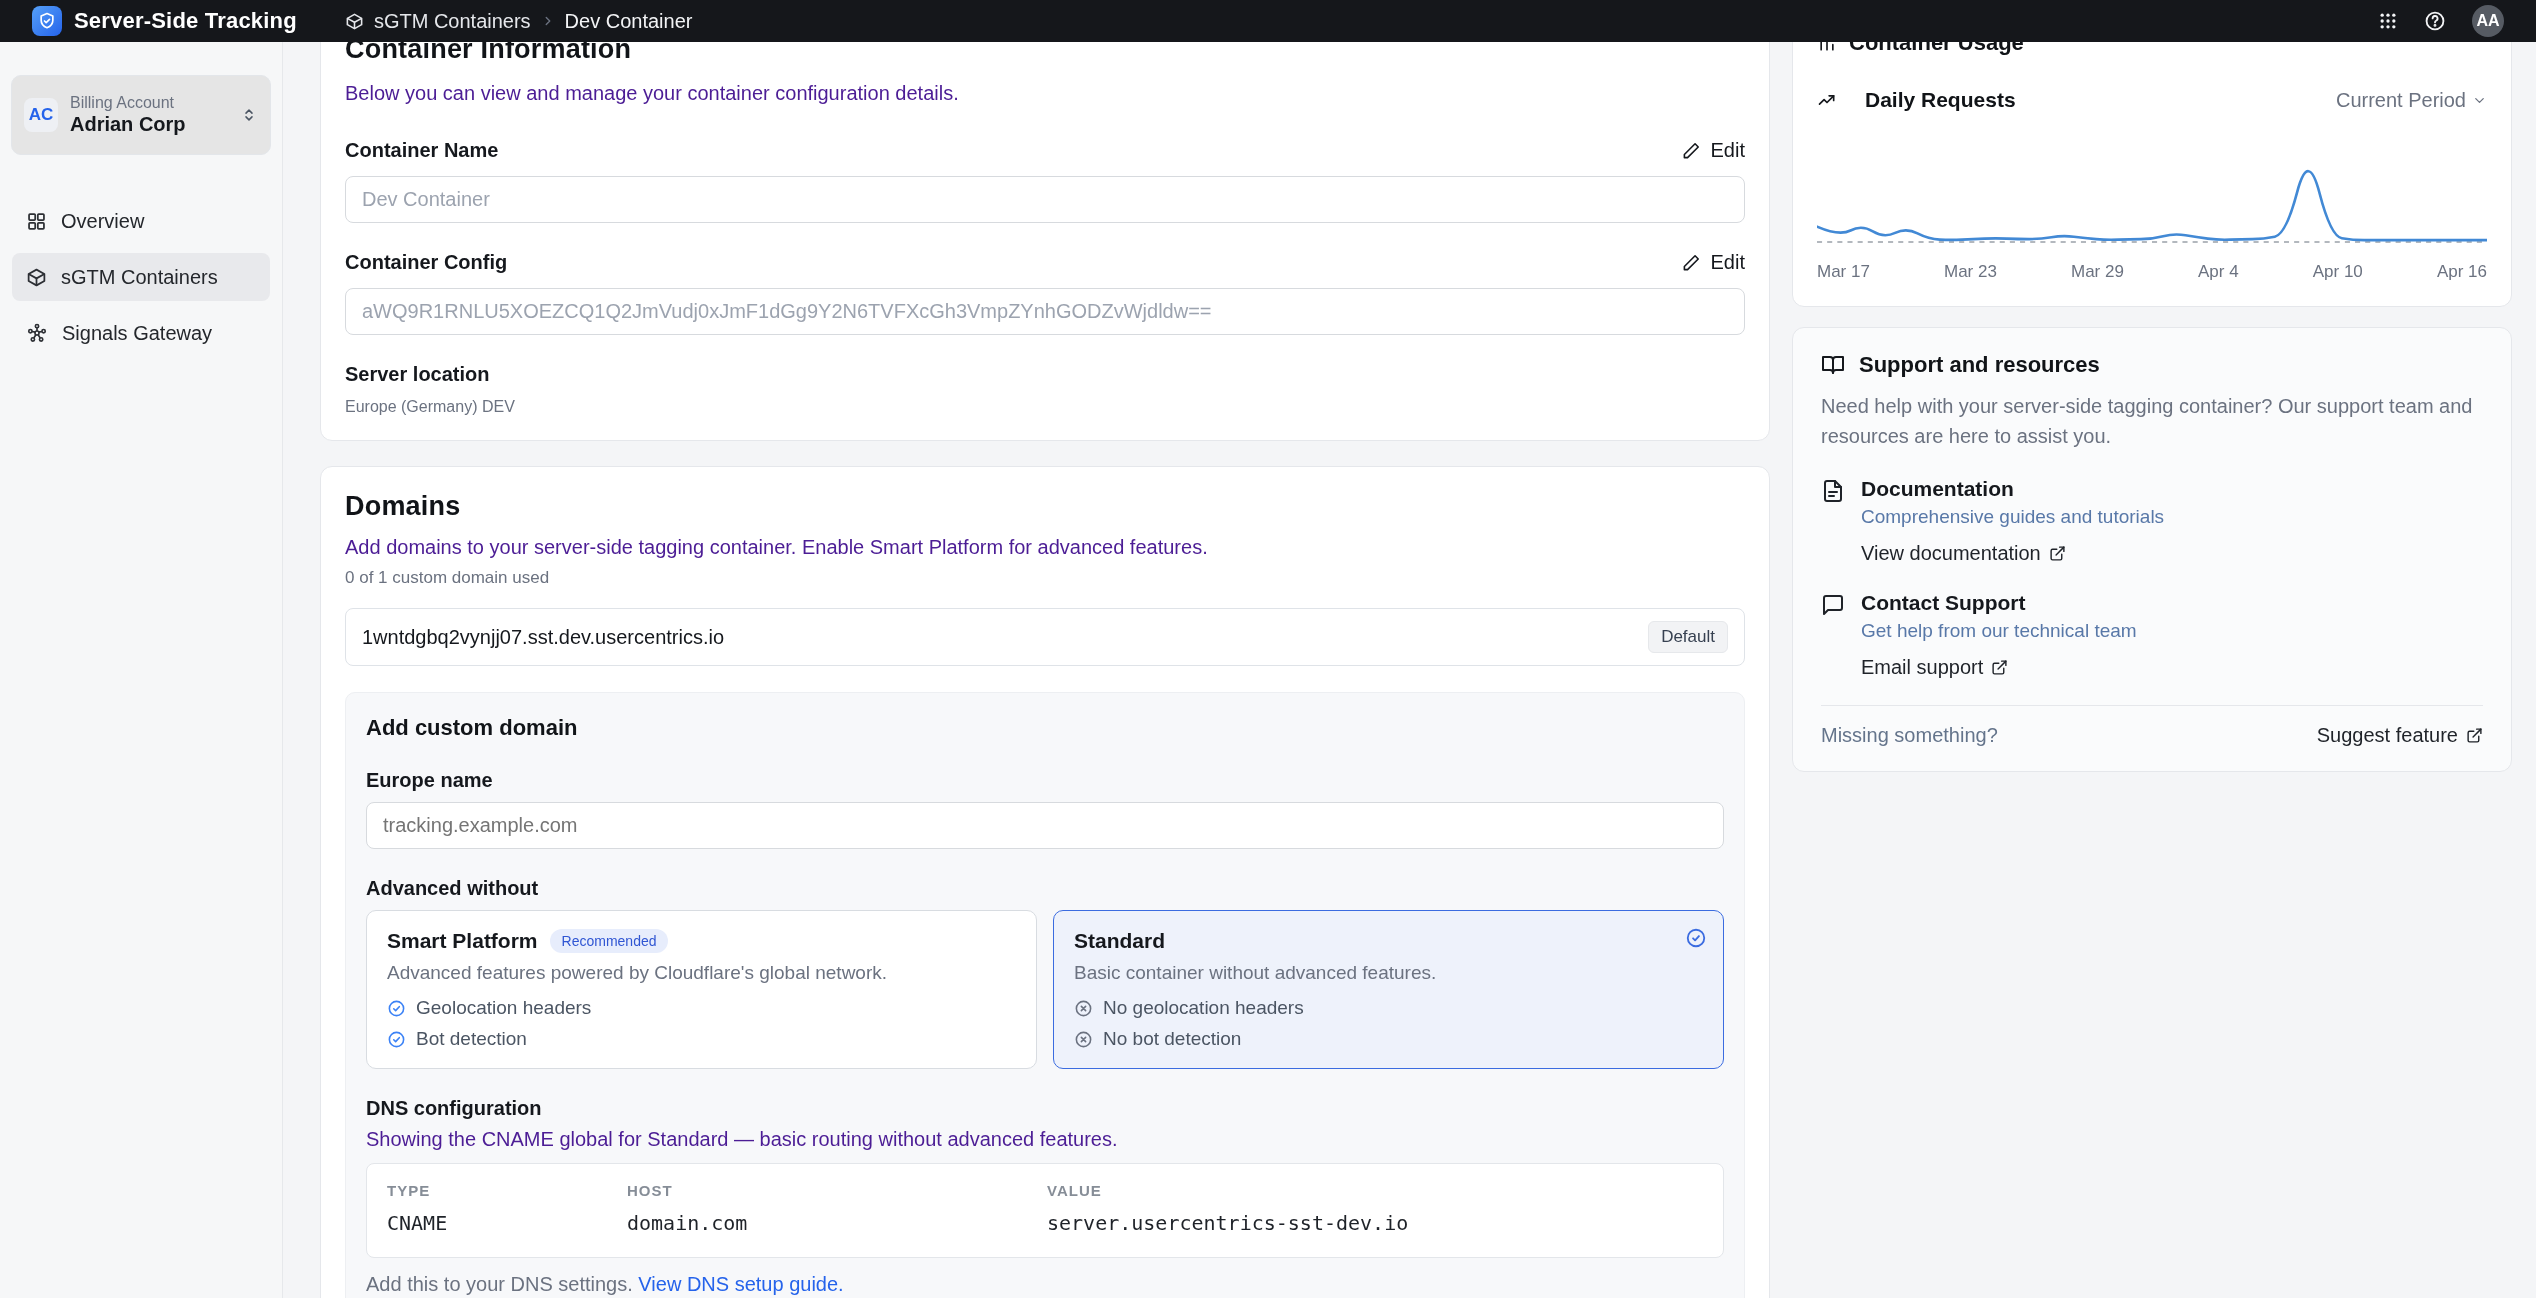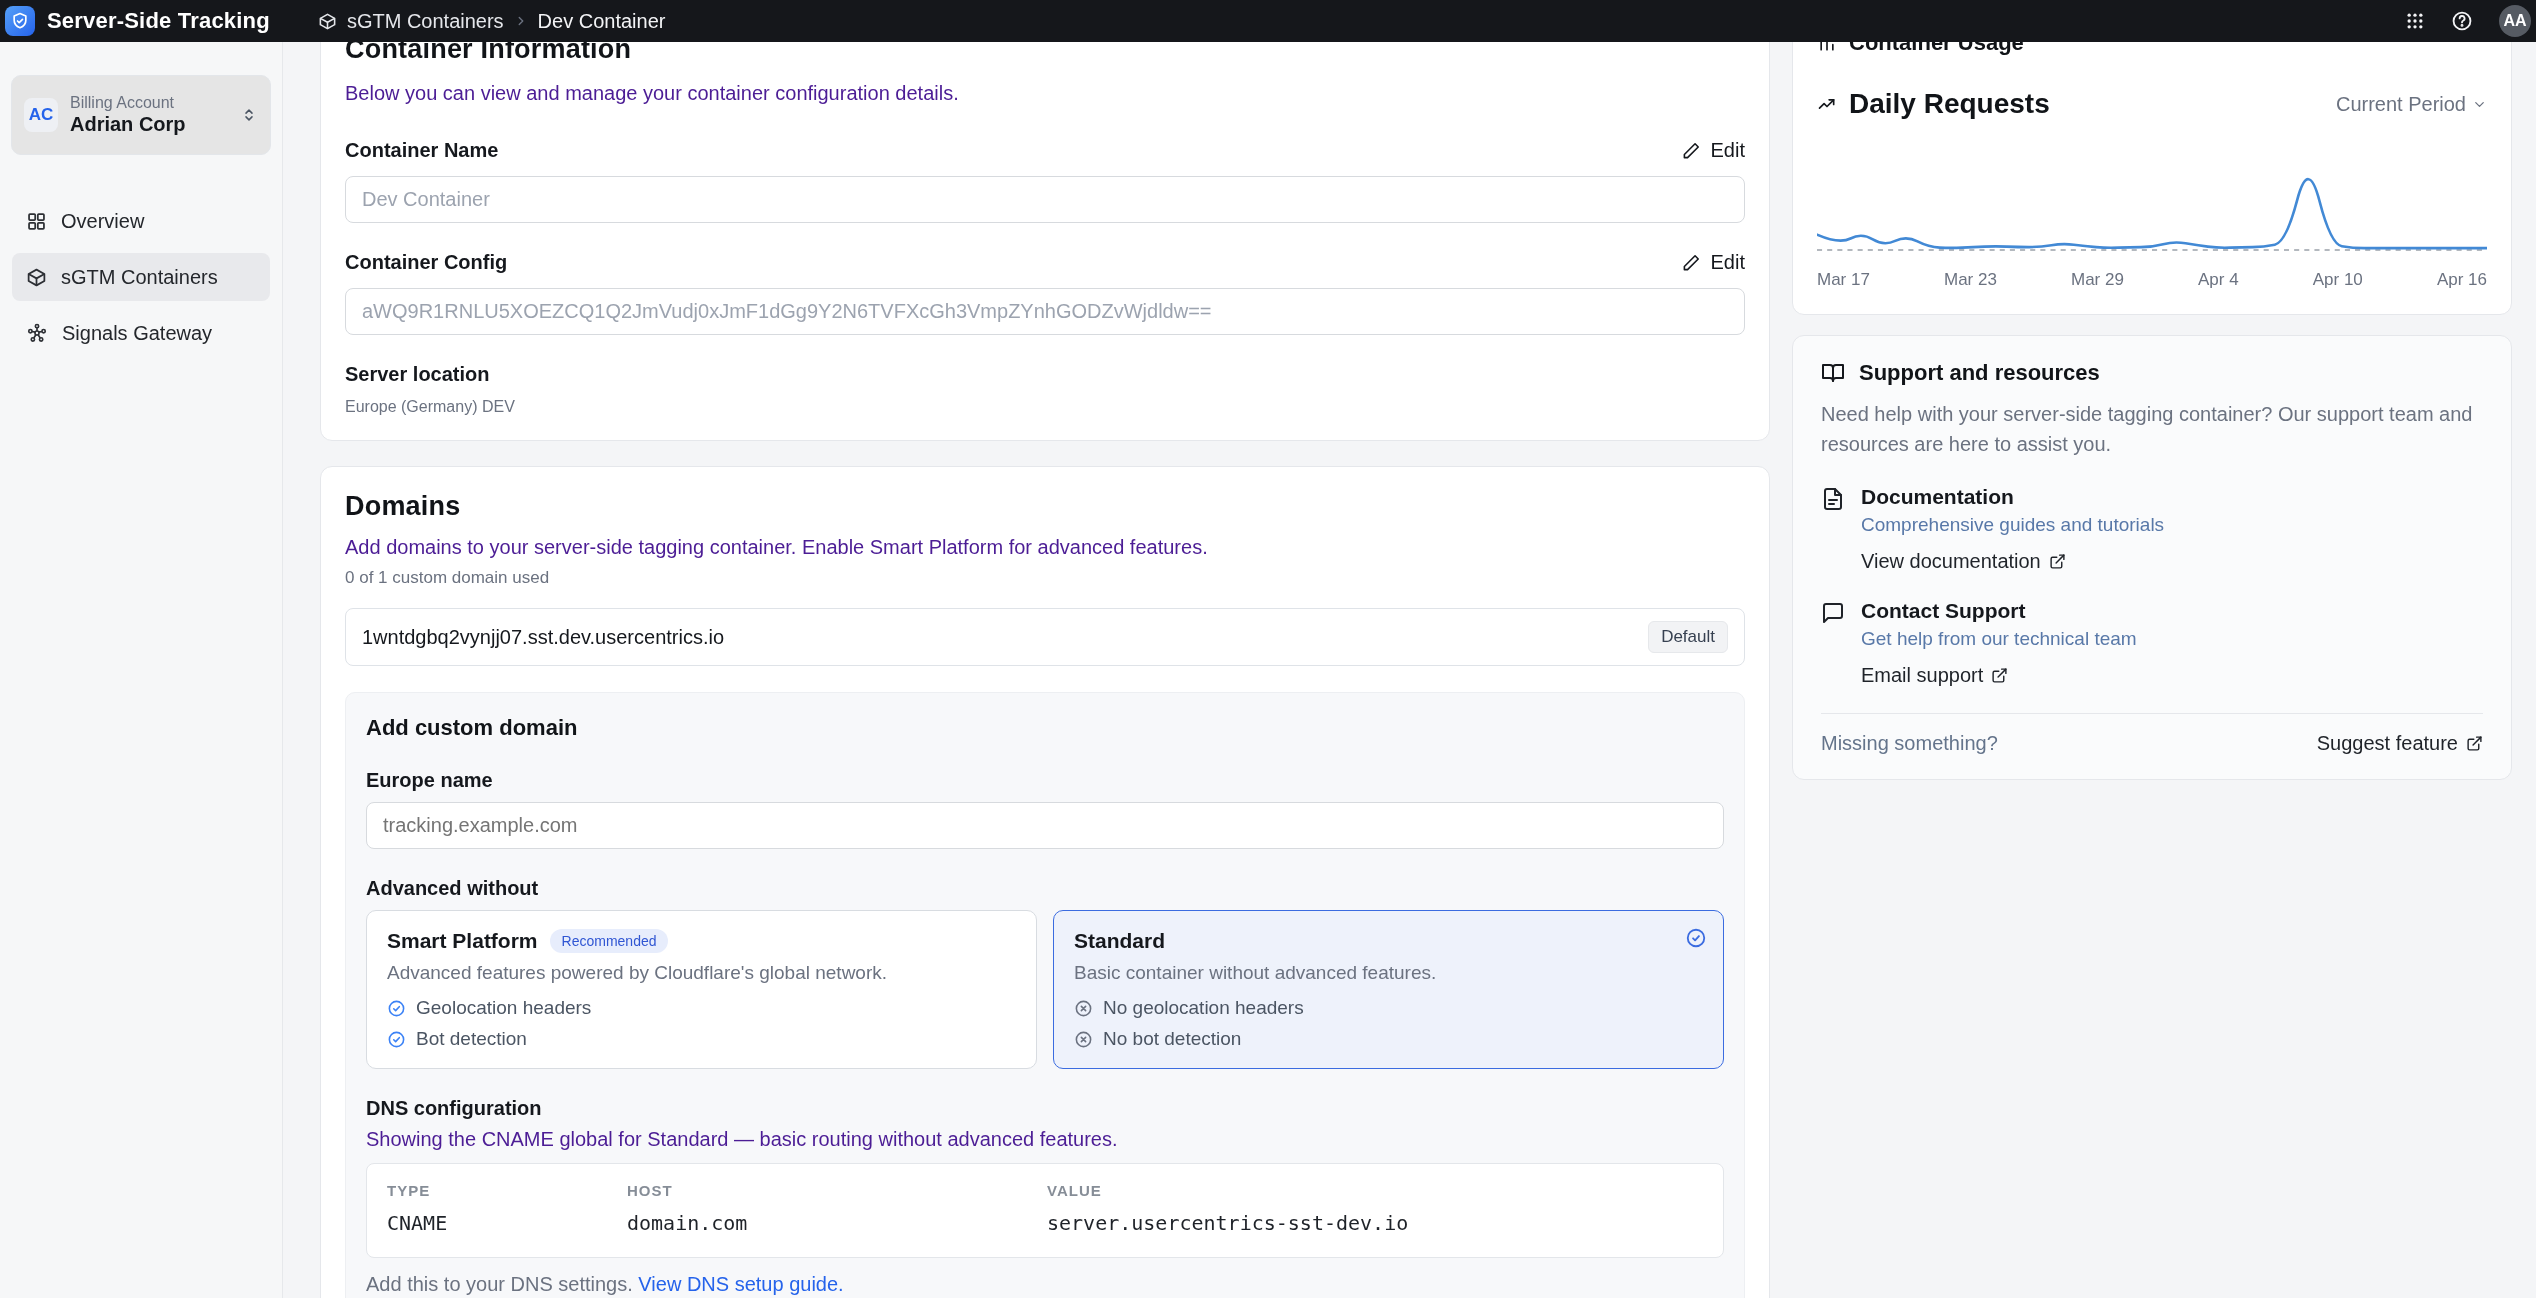--- a/index.html
+++ b/index.html
@@ -9,21 +9,21 @@
     background:#f4f5f7;
     color:#15181d;
     font-size:20px;
   }
   svg { display:block; }
 
   
   .navbar {
     position:absolute; top:0; left:0; width:2536px; height:42px;
     background:#15171b; color:#fff; z-index:50;
-    display:flex; align-items:center; padding:0 5px;
+    display:flex; align-items:center; padding:0 32px;
   }
   .nav-logo {
     width:30px; height:30px; border-radius:8px;
     background:linear-gradient(135deg,#55a0f8,#2563eb);
     display:flex; align-items:center; justify-content:center; margin-right:12px;
   }
   .nav-app-title { font-size:22px; font-weight:700; letter-spacing:.2px; }
   .nav-breadcrumb { display:flex; align-items:center; margin-left:48px; gap:10px; }
   .nav-breadcrumb .crumb-icon { color:#e5e7eb; }
   .crumb-section { color:#e5e7eb; font-size:20px; }
@@ -138,21 +138,21 @@
   .dns-header { font-size:15px; font-weight:600; color:#868d97; letter-spacing:1px; }
   .dns-value { font-family:"DejaVu Sans Mono", monospace; font-size:20px; color:#1f2329; }
   .dns-note { margin-top:15px; font-size:20px; color:#6b7280; }
   .dns-link { color:#2563eb; cursor:pointer; text-decoration:none; }
 
   
   .card-usage { margin-top:-33px; padding:20px 24px 24px 24px; }
   .usage-title-row { display:flex; align-items:center; gap:12px; }
   .usage-title { font-size:22px; font-weight:700; color:#111418; }
   .requests-row { margin-top:32px; display:flex; align-items:center; }
-  .requests-label { font-size:28px; font-weight:700; color:#111418; margin-left:12px; }
+  .requests-label { font-size:21px; font-weight:700; color:#111418; margin-left:28px; }
   .period-select { margin-left:auto; display:flex; align-items:center; gap:6px; color:#6b7280; font-size:20px; cursor:pointer; }
   .chart-wrap { margin-top:24px; }
   .axis-row { display:flex; justify-content:space-between; margin-top:8px; }
   .axis-label { font-size:17px; color:#6b7280; }
 
   .card-support { margin-top:20px; padding:24px 28px; background:#fafbfc; }
   .support-head { display:flex; align-items:center; gap:14px; }
   .support-title { font-size:22px; font-weight:700; color:#111418; }
   .support-desc { margin-top:13px; font-size:20px; color:#6b7280; line-height:1.5; }
   .support-item { display:flex; gap:16px; margin-top:26px; }

